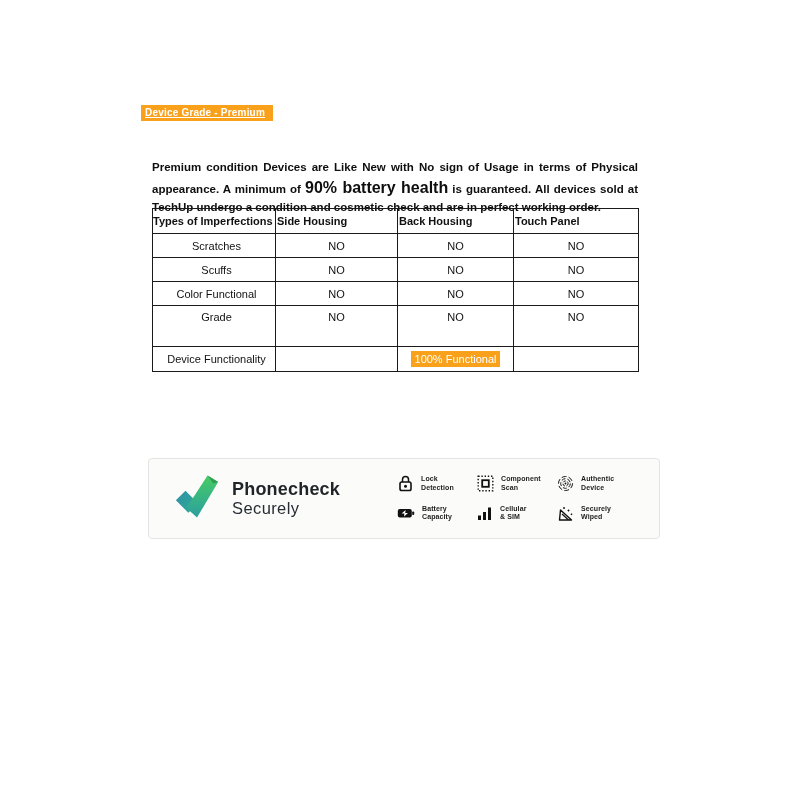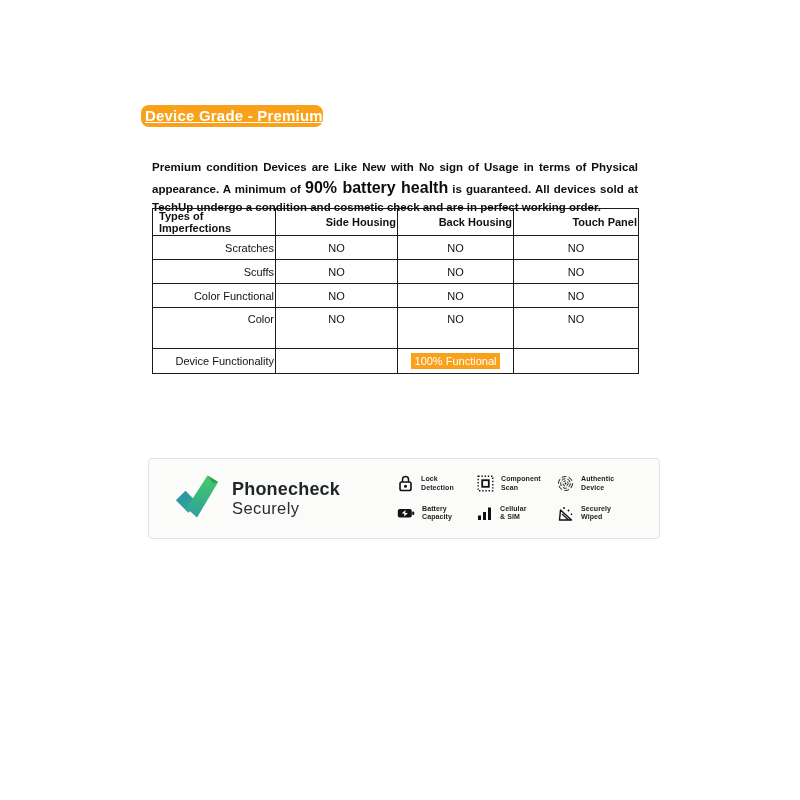--- a/index.html
+++ b/index.html
@@ -5,47 +5,47 @@
   html,body{margin:0;padding:0;}
   body{
     width:800px;height:800px;background:#ffffff;position:relative;
     font-family:"Liberation Sans", sans-serif;color:#111;
     overflow:hidden;
   }
   
   .heading{
     position:absolute;left:141px;top:105px;
     background:#F9A11B;color:#ffffff;
-    font-size:15px;font-weight:bold;text-decoration:underline;
-    padding:2px 0 3px 4px;letter-spacing:0.2px;border-radius:8px;
+    font-size:10px;font-weight:bold;text-decoration:underline;
+    padding:2px 8px 3px 4px;letter-spacing:0.2px;
   }
   
   .para{
     position:absolute;left:152px;top:147px;width:486px;
     font-size:11.5px;font-weight:bold;line-height:1.48;
     text-align:justify;color:#0e0e0e;
   }
   .para .big{font-size:16px;}
   
   .grade-table{
     position:absolute;left:152px;top:208px;width:486px;
     border-collapse:collapse;font-size:11px;color:#111;
     table-layout:fixed;
   }
   .grade-table th,.grade-table td{
     border:1px solid #1a1a1a;overflow:hidden;
   }
   .grade-table th{
-    font-weight:bold;height:22px;text-align:right;
-  }
-  .grade-table th.col-label{text-align:left;padding-left:6px;}
+    font-weight:bold;height:22px;text-align:left;
+  }
+  .grade-table th.col-label{text-align:left;padding-left:0;}
   .grade-table td{
     height:21px;text-align:center;font-weight:normal;
   }
-  .grade-table td.cell-label{text-align:right;padding-left:6px;}
+  .grade-table td.cell-label{text-align:center;padding-left:6px;}
   .grade-table tr.row-tall td{height:34px;vertical-align:top;padding-top:5px;}
   .grade-table tr.row-func td{height:22px;}
   .highlight{
     background:#F9A11B;color:#ffffff;padding:2px 4px;font-size:11px;
     white-space:nowrap;
   }
   
   .certified{
     position:absolute;left:148px;top:458px;width:512px;height:81px;
     box-sizing:border-box;background:#fbfbfa;border:1px solid #e4e4e2;
@@ -99,21 +99,21 @@
     <td>NO</td>
     <td>NO</td>
   </tr>
   <tr>
     <td class="cell-label">Color Functional</td>
     <td>NO</td>
     <td>NO</td>
     <td>NO</td>
   </tr>
   <tr class="row-tall">
-    <td class="cell-label">Color</td>
+    <td class="cell-label">Grade</td>
     <td>NO</td>
     <td>NO</td>
     <td>NO</td>
   </tr>
   <tr class="row-func">
     <td class="cell-label">Device Functionality</td>
     <td></td>
     <td><span class="highlight">100% Functional</span></td>
     <td></td>
   </tr>

